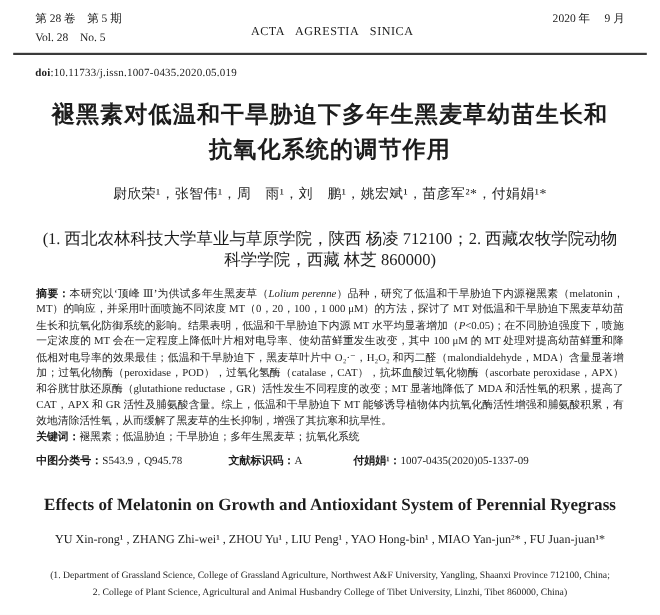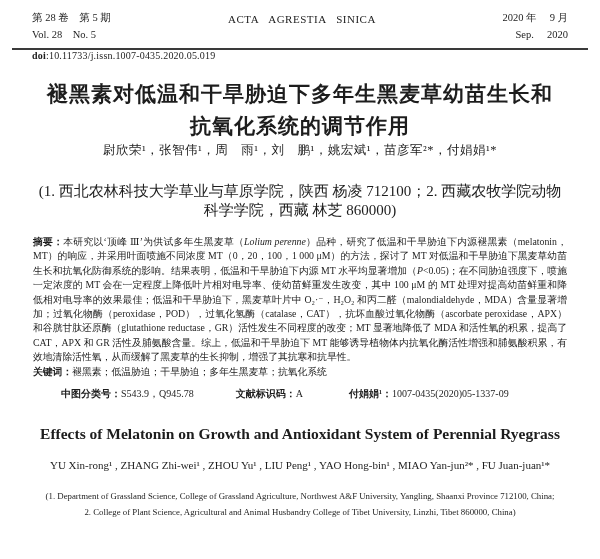--- a/index.html
+++ b/index.html
@@ -14,45 +14,45 @@
     box-sizing: border-box;
     padding: 9px 32px 0 32px;
     overflow: hidden;
   }
   
   .masthead { display: flex; align-items: flex-start; }
   .mast-left  { width: 122px; font-size: 10.5px; line-height: 17px; white-space: nowrap; }
   .mast-center{ flex: 1; text-align: center; }
   .mast-right { width: 118px; font-size: 10.5px; line-height: 17px; text-align: right; white-space: nowrap; }
   .journal-cn { font-size: 17px; font-weight: bold; letter-spacing: 2px; line-height: 19px; }
-  .journal-en { font-size: 11px; word-spacing: 7px; letter-spacing: 0.5px; line-height: 16px; margin-top: 2px; text-align: center; }
+  .journal-en { font-size: 11px; word-spacing: 7px; letter-spacing: 0.5px; line-height: 16px; margin-top: 12px; text-align: center; }
   .rule { border-top: 2px solid #3a3a3a; margin: 5px -20px 0 -20px; }
   
-  .doi-line { font-size: 10px; letter-spacing: 0.2px; }
+  .doi-line { margin-top: 11px; font-size: 10px; letter-spacing: 0.2px; }
   .doi-line b { font-weight: bold; }
   
   .title-cn {
     margin: 17px 0 0 0;
     text-align: center;
     font-family: "Liberation Sans", "DejaVu Sans", sans-serif;
     font-size: 21px;
     font-weight: bold;
     line-height: 32px;
     letter-spacing: 1px;
   }
   
-  .authors-cn { text-align: center; font-size: 12.5px; letter-spacing: 0.5px; }
+  .authors-cn { margin-top: 15px; text-align: center; font-size: 12.5px; letter-spacing: 0.5px; }
   .affil-cn { margin-top: 23px; text-align: center; font-size: 15px; }
   
   .abstract-block { margin: 15px 1px 0 1px; }
   .abstract, .keywords { margin: 0; font-size: 9.8px; line-height: 14.4px; text-align: justify; }
   .abstract b, .keywords b, .class-line b { font-weight: bold; }
   .abstract i { font-style: italic; }
   .class-line { display: flex; margin-top: 7px; font-size: 10px; line-height: 15px; }
-  .class-item-1 { margin-right: 42px; margin-left: 28px; }
+  .class-item-1 { margin-right: 42px; }
   .class-item-2 { margin-right: 46px; }
   
   .title-en {
     margin: 21px 0 0 0;
     text-align: center;
     font-size: 15.5px;
     font-weight: bold;
     line-height: 24px;
   }
   .authors-en { margin-top: 13px; text-align: center; font-size: 11px; }
@@ -66,21 +66,20 @@
   <div class="masthead">
     <div class="mast-left">
       <div>第 28 卷　第 5 期</div>
       <div>Vol. 28　No. 5</div>
     </div>
     <div class="mast-center">
       <div class="journal-en">ACTA AGRESTIA SINICA</div>
     </div>
     <div class="mast-right">
       <div>2020 年　 9 月</div>
-      <div>Sep.　 2020</div>
     </div>
   </div>
 
   <div class="rule"></div>
 
   <div class="doi-line"><b>doi</b><span>:10.11733/j.issn.1007-0435.2020.05.019</span></div>
 
   <h1 class="title-cn"><span>褪黑素对低温和干旱胁迫下多年生黑麦草幼苗生长和</span><br><span>抗氧化系统的调节作用</span></h1>
 
   <div class="authors-cn">尉欣荣¹，张智伟¹，周　雨¹，刘　鹏¹，姚宏斌¹，苗彦军²*，付娟娟¹*</div>

